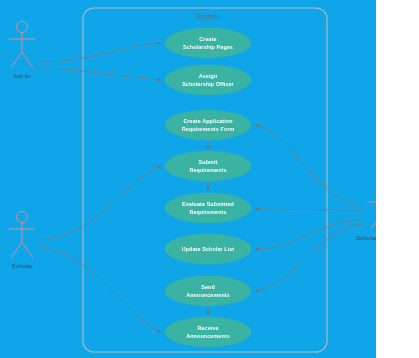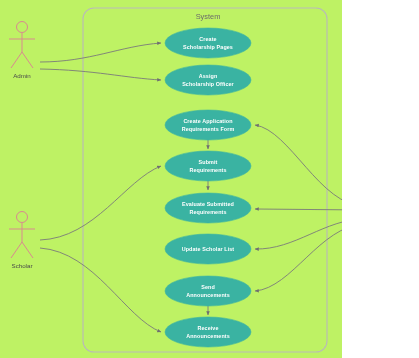--- a/index.html
+++ b/index.html
@@ -5,23 +5,23 @@
   html, body {
     margin: 0;
     padding: 0;
     background: #ffffff;
   }
   body {
     font-family: "Liberation Sans", sans-serif;
   }
   #canvas {
     position: relative;
-    width: 342px;
+    width: 376px;
     height: 358px;
-    background: #bef264;
+    background: #0ea5e9;
     overflow: hidden;
   }
   #diagram-svg {
     position: absolute;
     left: 0;
     top: 0;
     width: 419px;
     height: 358px;
   }
   .uc-label {

